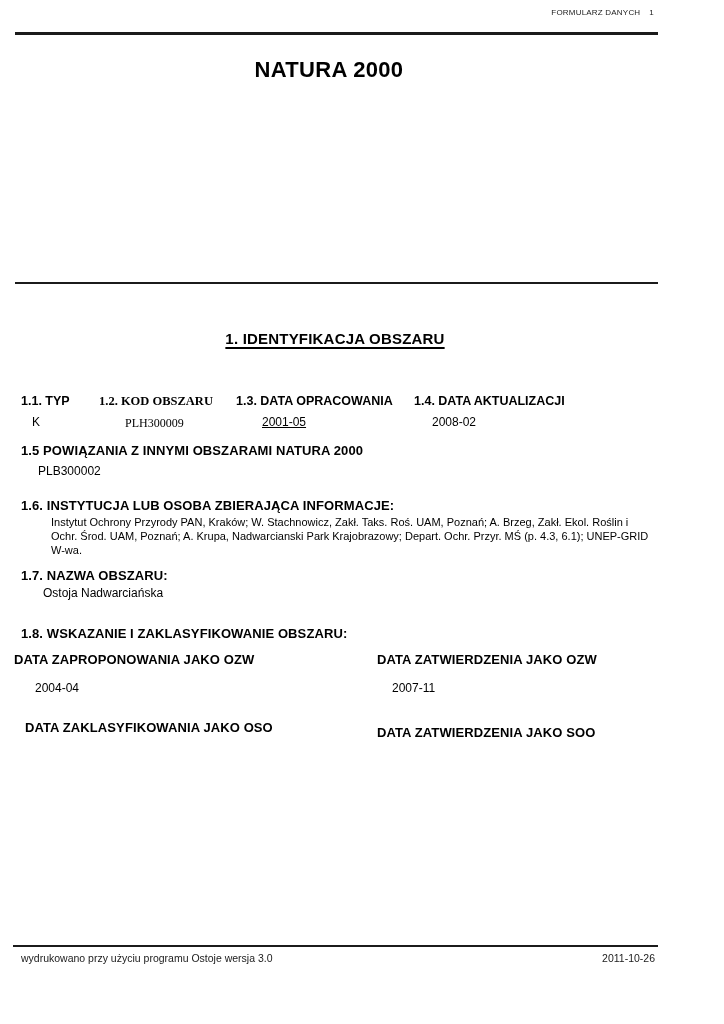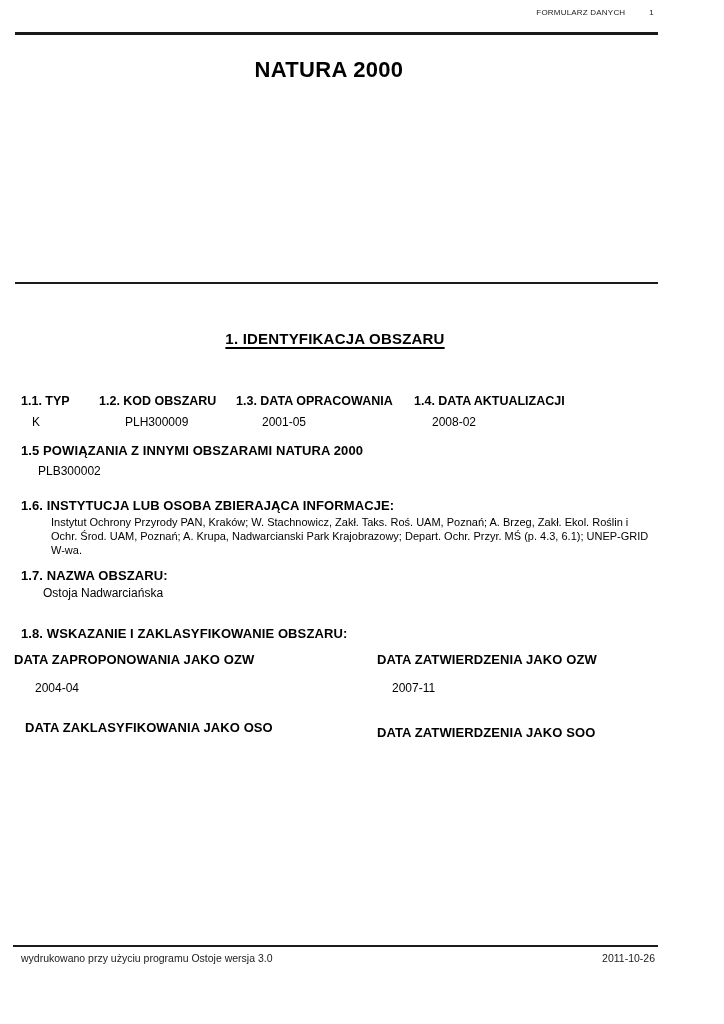--- a/index.html
+++ b/index.html
@@ -13,21 +13,21 @@
     font-family: "Liberation Sans", "DejaVu Sans", sans-serif;
     overflow: hidden;
   }
   .hdr {
     position: absolute;
     top: 8px;
     right: 70px;
     font-size: 8px;
     letter-spacing: 0.2px;
     display: flex;
-    gap: 24px;
+    gap: 9px;
     color: #1a1a1a;
   }
   .rule { position: absolute; left: 15px; right: 66px; background: #1b1b1b; }
   .rule-top { top: 32px; height: 3px; }
   .rule-mid { top: 282px; height: 2px; }
   .rule-foot { top: 945px; height: 2px; left: 13px; }
   .title {
     position: absolute;
     top: 57px; left: 0; right: 66px;
     text-align: center;
@@ -62,22 +62,22 @@
   .section-title span {
     text-decoration: underline;
     text-decoration-thickness: 2px;
     text-underline-offset: 3px;
   }
   .flabel { font-size: 12.5px; font-weight: bold; }
   .fvalue { font-size: 12px; margin-top: 7px; }
   .field { position: absolute; top: 0; }
   .fields { position: absolute; top: 394px; left: 0; width: 100%; }
   .f1 { left: 21px; } .f1 .fvalue { padding-left: 11px; }
-  .f2 { left: 99px; } .f2 .fvalue { padding-left: 26px; }
-  .f3 { left: 236px; } .f3 .fvalue { padding-left: 26px; }
+  .f2 { left: 99px; font-family: Liberation Serif, serif; } .f2 .fvalue { padding-left: 26px; }
+  .f3 { left: 236px; } .f3 .fvalue { padding-left: 26px; text-decoration: underline; }
   .f4 { left: 414px; } .f4 .fvalue { padding-left: 18px; }
   .h-bold { position: absolute; left: 21px; font-size: 13px; font-weight: bold; letter-spacing: 0.1px; text-align: center; }
   .h15 { top: 443px; }
   .v15 { position: absolute; top: 464px; left: 38px; font-size: 12px; }
   .h16 { top: 498px; }
   .body16 {
     position: absolute;
     top: 515px; left: 51px; width: 612px;
     font-size: 11px;
     line-height: 14px;

